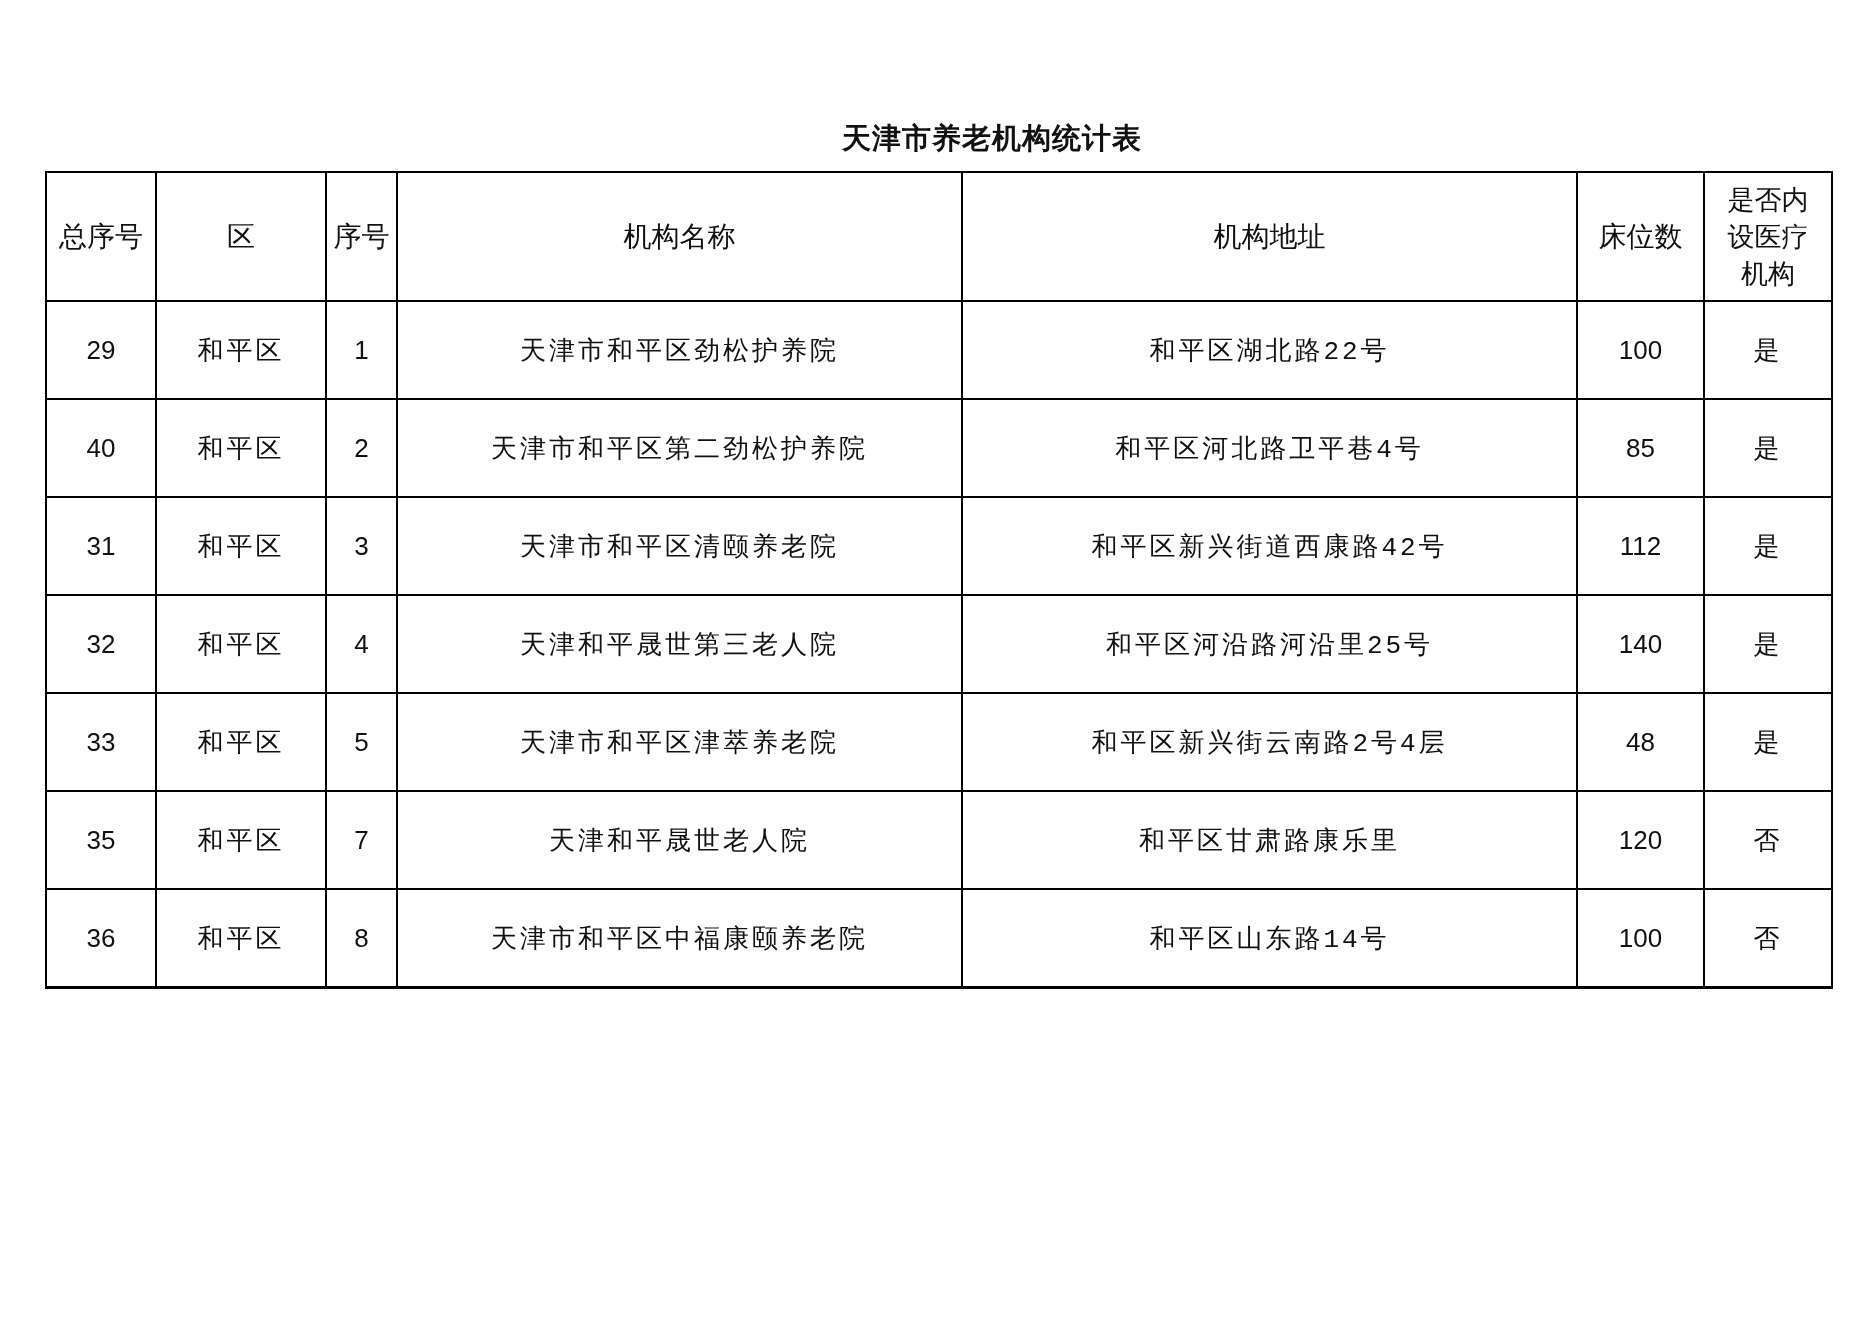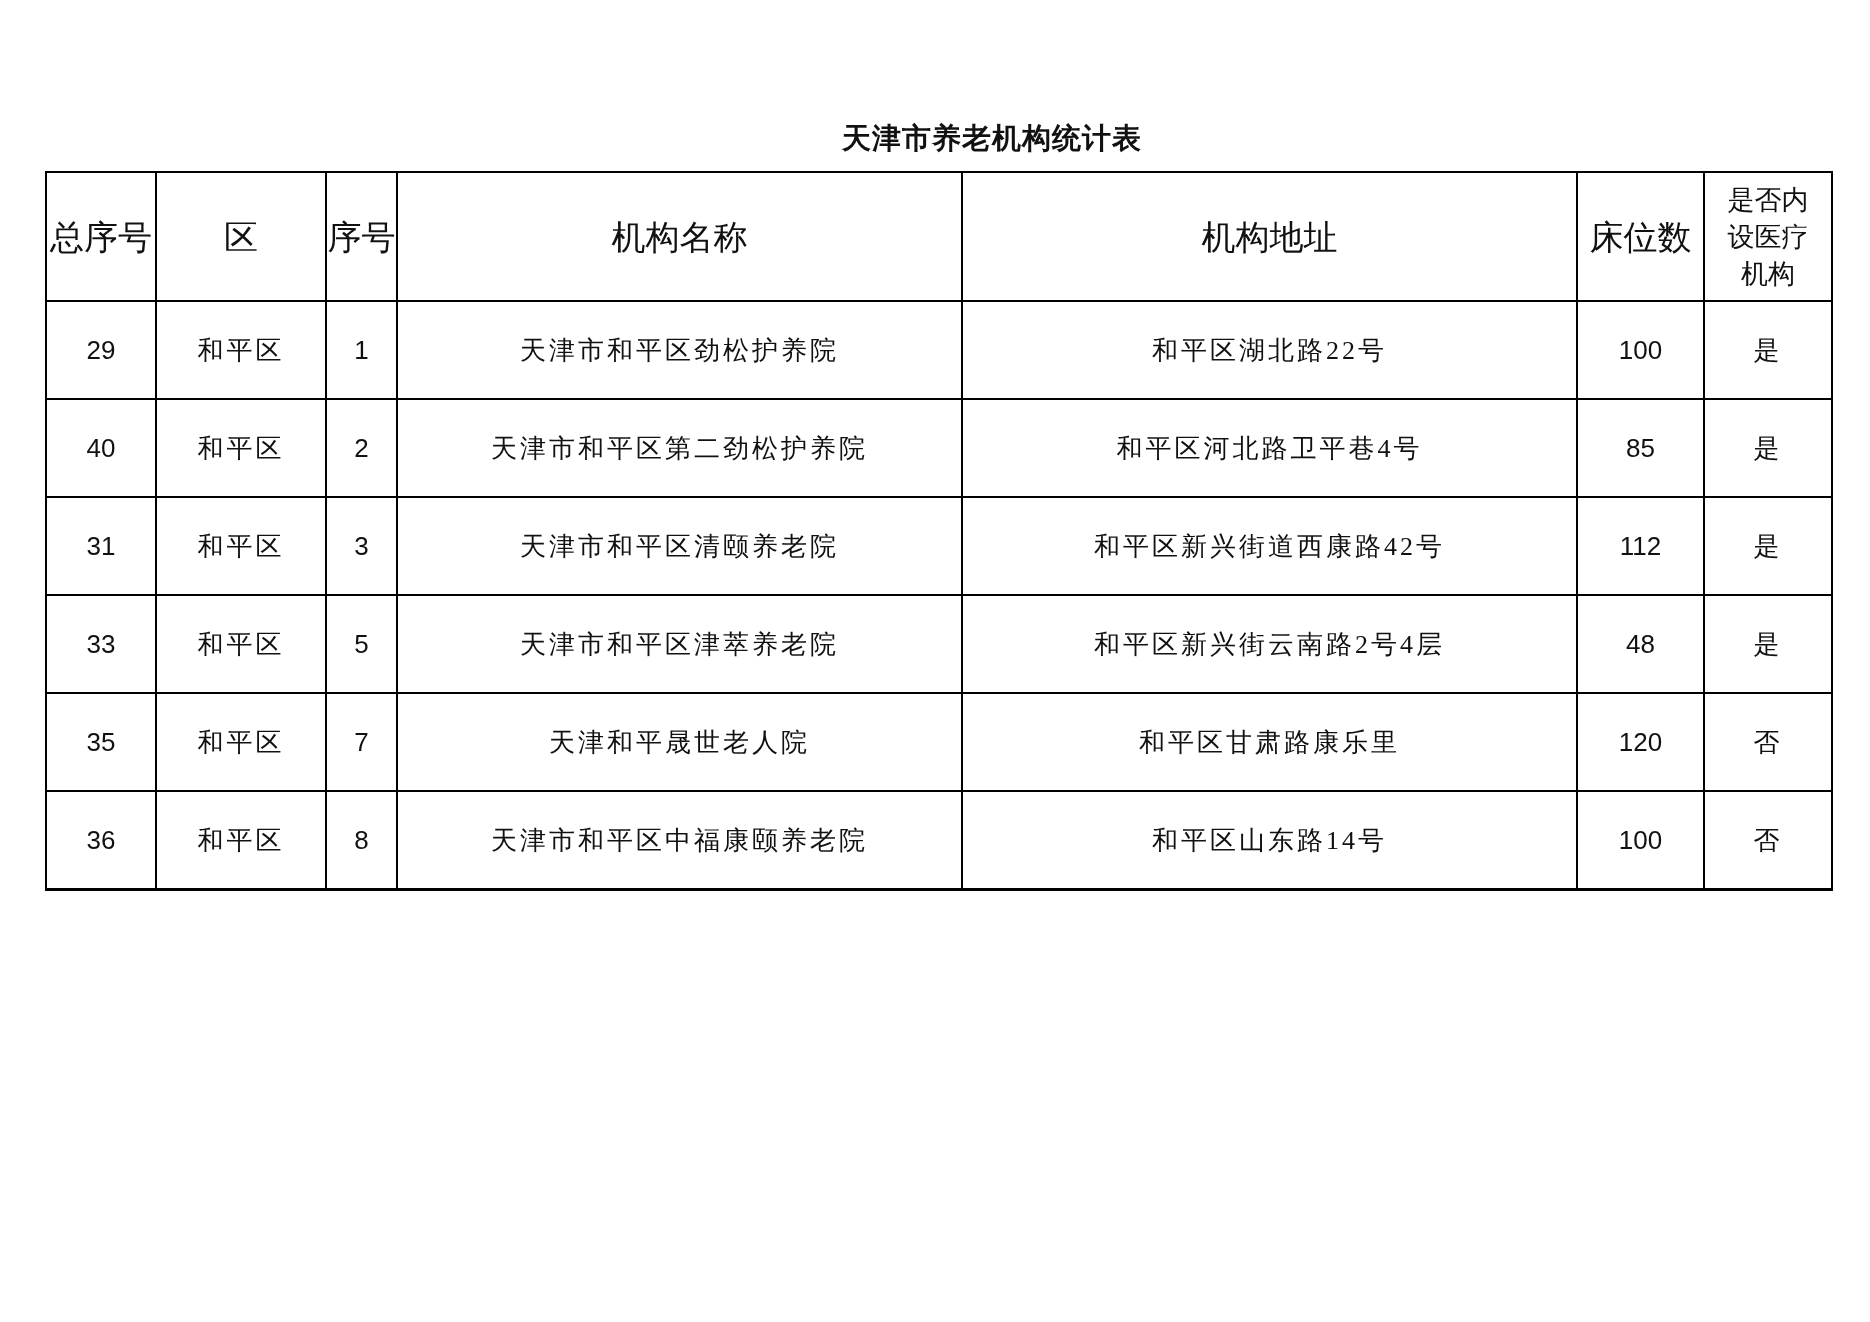--- a/index.html
+++ b/index.html
@@ -39,40 +39,40 @@
   table.stats td {
     border: 2px solid #000;
     padding: 0;
     text-align: center;
     vertical-align: middle;
   }
   table.stats th {
     height: 127px;
     font-family: "DejaVu Sans", "Liberation Sans", sans-serif;
     font-weight: normal;
-    font-size: 34px;
+    font-size: 28px;
     line-height: 38px;
     color: #111;
   }
   table.stats th.wrap {
     font-size: 27px;
     line-height: 37px;
   }
   table.stats td {
     height: 96px;
     font-size: 26px;
     color: #111;
   }
   td.num {
     font-family: "Liberation Sans", "DejaVu Sans", sans-serif;
     font-size: 27px;
     margin-left: 12px;
   }
   td.cjk {
-    font-family: Liberation Serif, serif;
+    font-family: Liberation Mono, monospace;
     letter-spacing: 3px;
   }
   table.stats tr:last-child td { border-bottom: 3px solid #000; }
 </style>
 </head>
 <body>
 
 <div class="title">天津市养老机构统计表</div>
 
 <table class="stats">
@@ -125,20 +125,29 @@
   <tr>
     <td class="num">31</td>
     <td class="cjk">和平区</td>
     <td class="num">3</td>
     <td class="cjk">天津市和平区清颐养老院</td>
     <td class="cjk">和平区新兴街道西康路42号</td>
     <td class="num">112</td>
     <td class="cjk">是</td>
   </tr>
 
+  <tr>
+    <td class="num">32</td>
+    <td class="cjk">和平区</td>
+    <td class="num">4</td>
+    <td class="cjk">天津和平晟世第三老人院</td>
+    <td class="cjk">和平区河沿路河沿里25号</td>
+    <td class="num">140</td>
+    <td class="cjk">是</td>
+  </tr>
 
   <tr>
     <td class="num">33</td>
     <td class="cjk">和平区</td>
     <td class="num">5</td>
     <td class="cjk">天津市和平区津萃养老院</td>
     <td class="cjk">和平区新兴街云南路2号4层</td>
     <td class="num">48</td>
     <td class="cjk">是</td>
   </tr>

